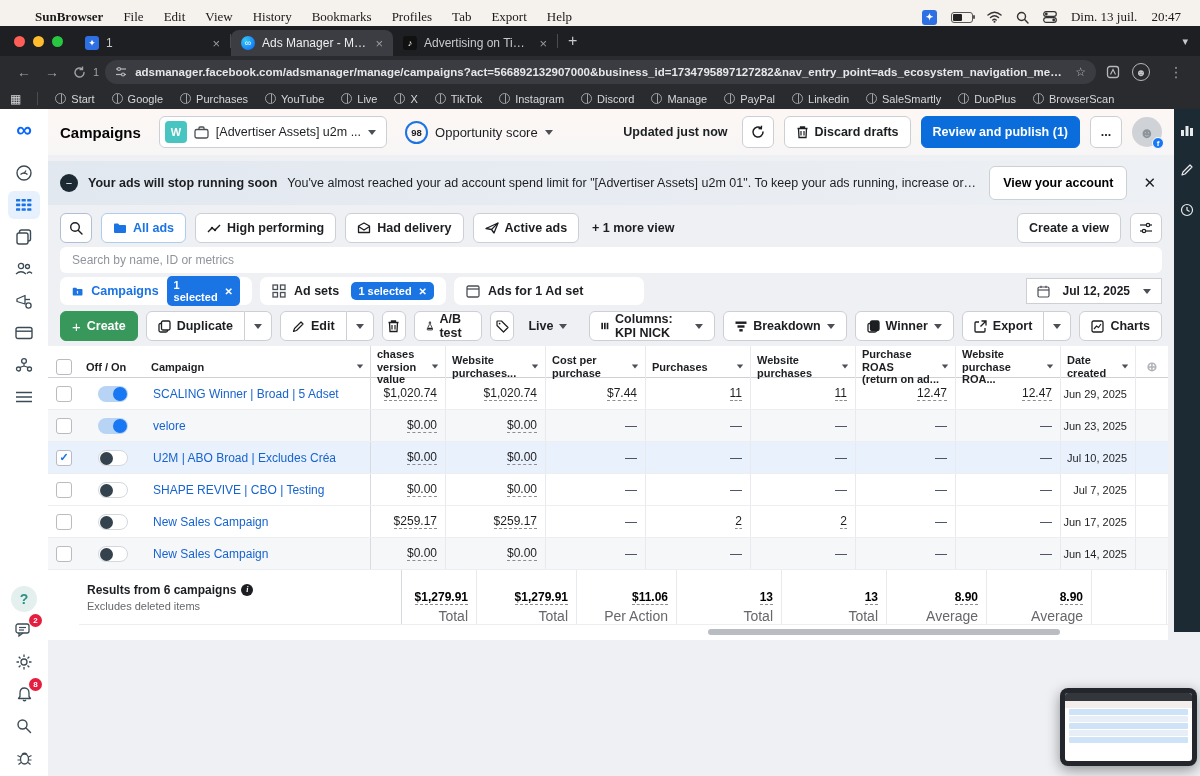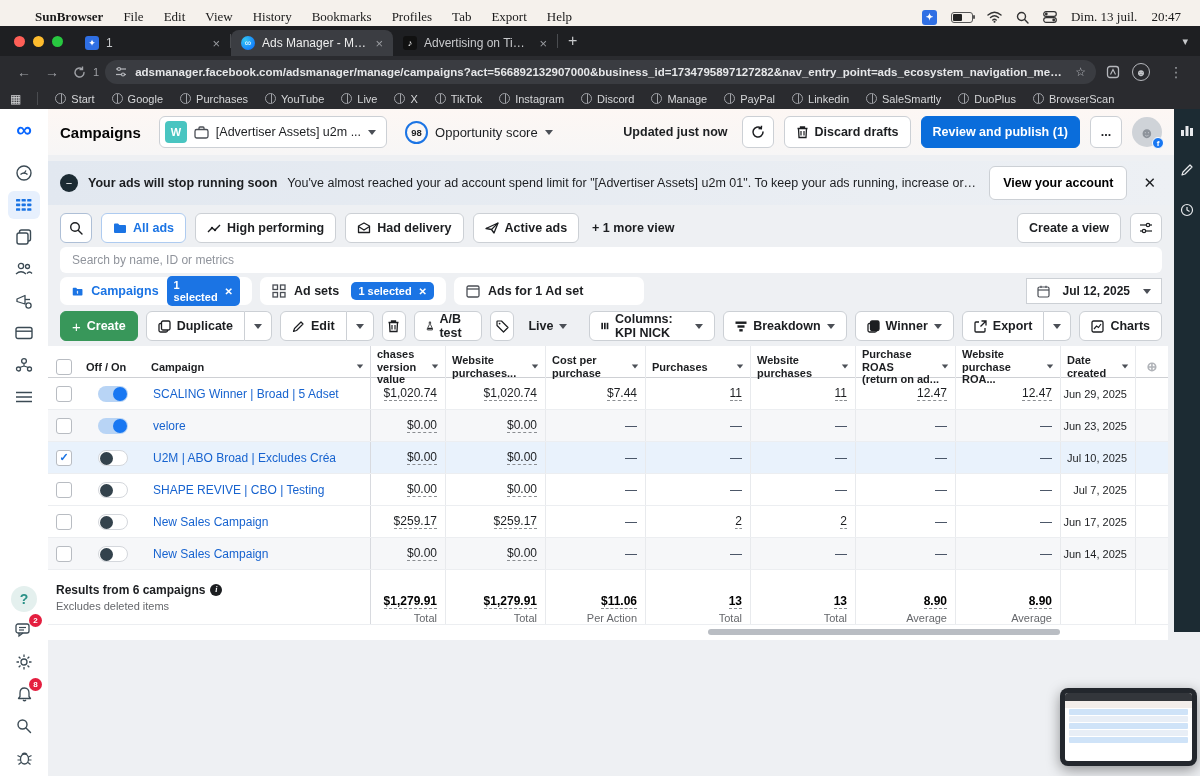--- a/index.html
+++ b/index.html
@@ -147,28 +147,28 @@
   .toggle.on .knob { position:absolute; right:1px; top:1px; width:14px; height:14px; border-radius:50%; background:#1877f2; }
   .toggle.off { background:#fff; border:1px solid #d4d7dc; }
   .toggle.off .knob { position:absolute; left:1px; top:1px; width:13px; height:13px; border-radius:50%; background:#33424c; }
   .cname { color:#1763cf; font-size:12px; white-space:nowrap; overflow:hidden; text-overflow:ellipsis;text-align:right; }
   .val { border-bottom:1px dashed #8a8d91; white-space:nowrap; }
   .val.dash { border-bottom:none; color:#344054; }
   .dateval { font-size:11px; white-space:nowrap; }
   .plus-col { display:flex; align-items:center; justify-content:center; color:#b0b3b8; font-size:13px; }
 
   
-  .totals { height:55px; border-bottom:1px solid #eceef1; }
+  .totals { height:55px; border-bottom:1px solid #eceef1;margin-left:31px; }
   .totals .namecell { display:flex; flex-direction:column; justify-content:center; padding:0 8px; grid-column:1 / span 3; }
   .totals .t1 { font-size:12px; font-weight:bold; color:#1c1e21; display:flex; align-items:center; gap:5px; }
   .info-i { width:12px; height:12px; border-radius:50%; background:#1c1e21; color:#fff; font-size:8px; display:flex; align-items:center; justify-content:center; font-style:italic; font-family:"Liberation Serif",serif; }
   .totals .t2 { font-size:11px; color:#65676b; margin-top:3px; }
   .tot { display:flex; flex-direction:column; align-items:flex-end; justify-content:flex-end; padding:0 8px; }
   .tot .val { font-weight:bold; font-size:12px; }
-  .tot .sub { font-size:11px; color:#65676b; margin-top:3px; }
+  .tot .sub { font-size:14px; color:#65676b; margin-top:3px; }
 
   .hscroll { position:absolute; left:660px; top:283px; width:352px; height:6px; background:#b9bdc3; border-radius:3px; }
 
   
   .thumb { position:absolute; left:1060px; top:688px; width:137px; height:78px; background:#23272d; border-radius:8px; box-shadow:0 4px 14px rgba(0,0,0,.4); padding:5px; }
   .thumb .inner { width:100%; height:100%; background:#fff; border-radius:3px; overflow:hidden; display:flex; flex-direction:column; }
   .thumb .bar { height:8px; background:#33363b; }
   .thumb .hdr { height:7px; background:#f3eeeb; }
   .thumb .r { height:6px; margin:1px 4px 0 4px; border-radius:1px; }
   .thumb .r.b1 { background:#cfe3f8; }

